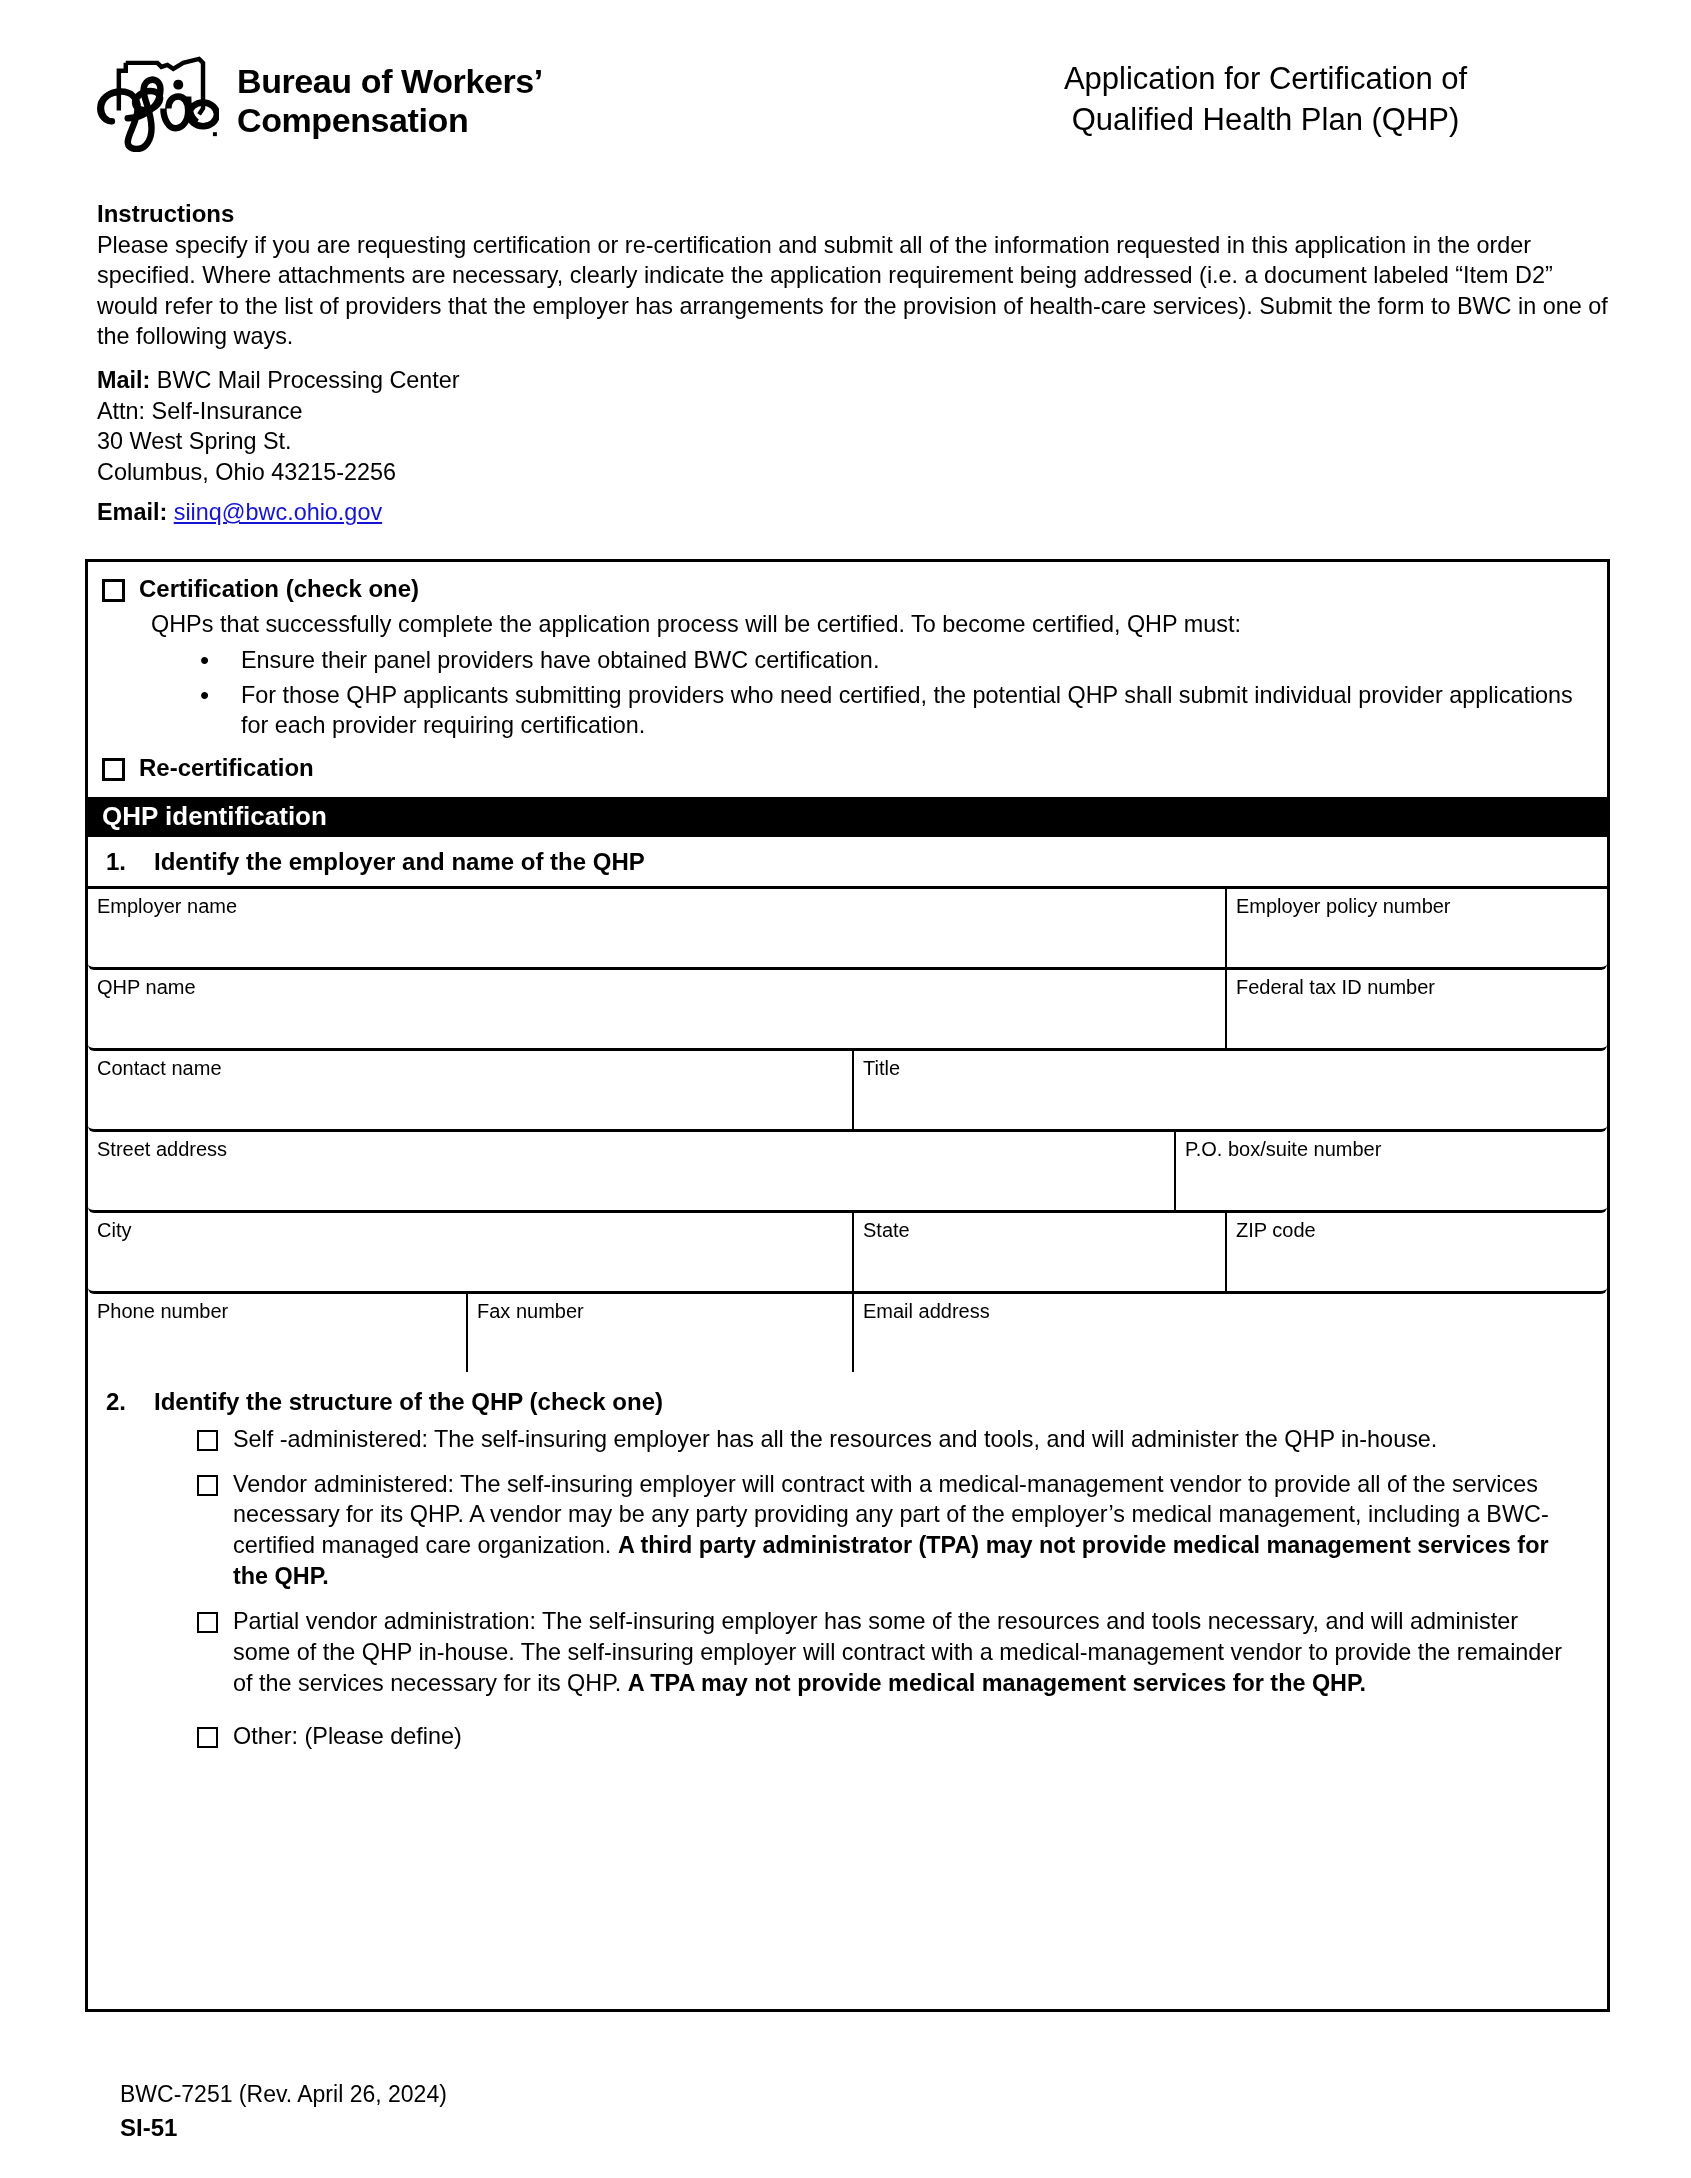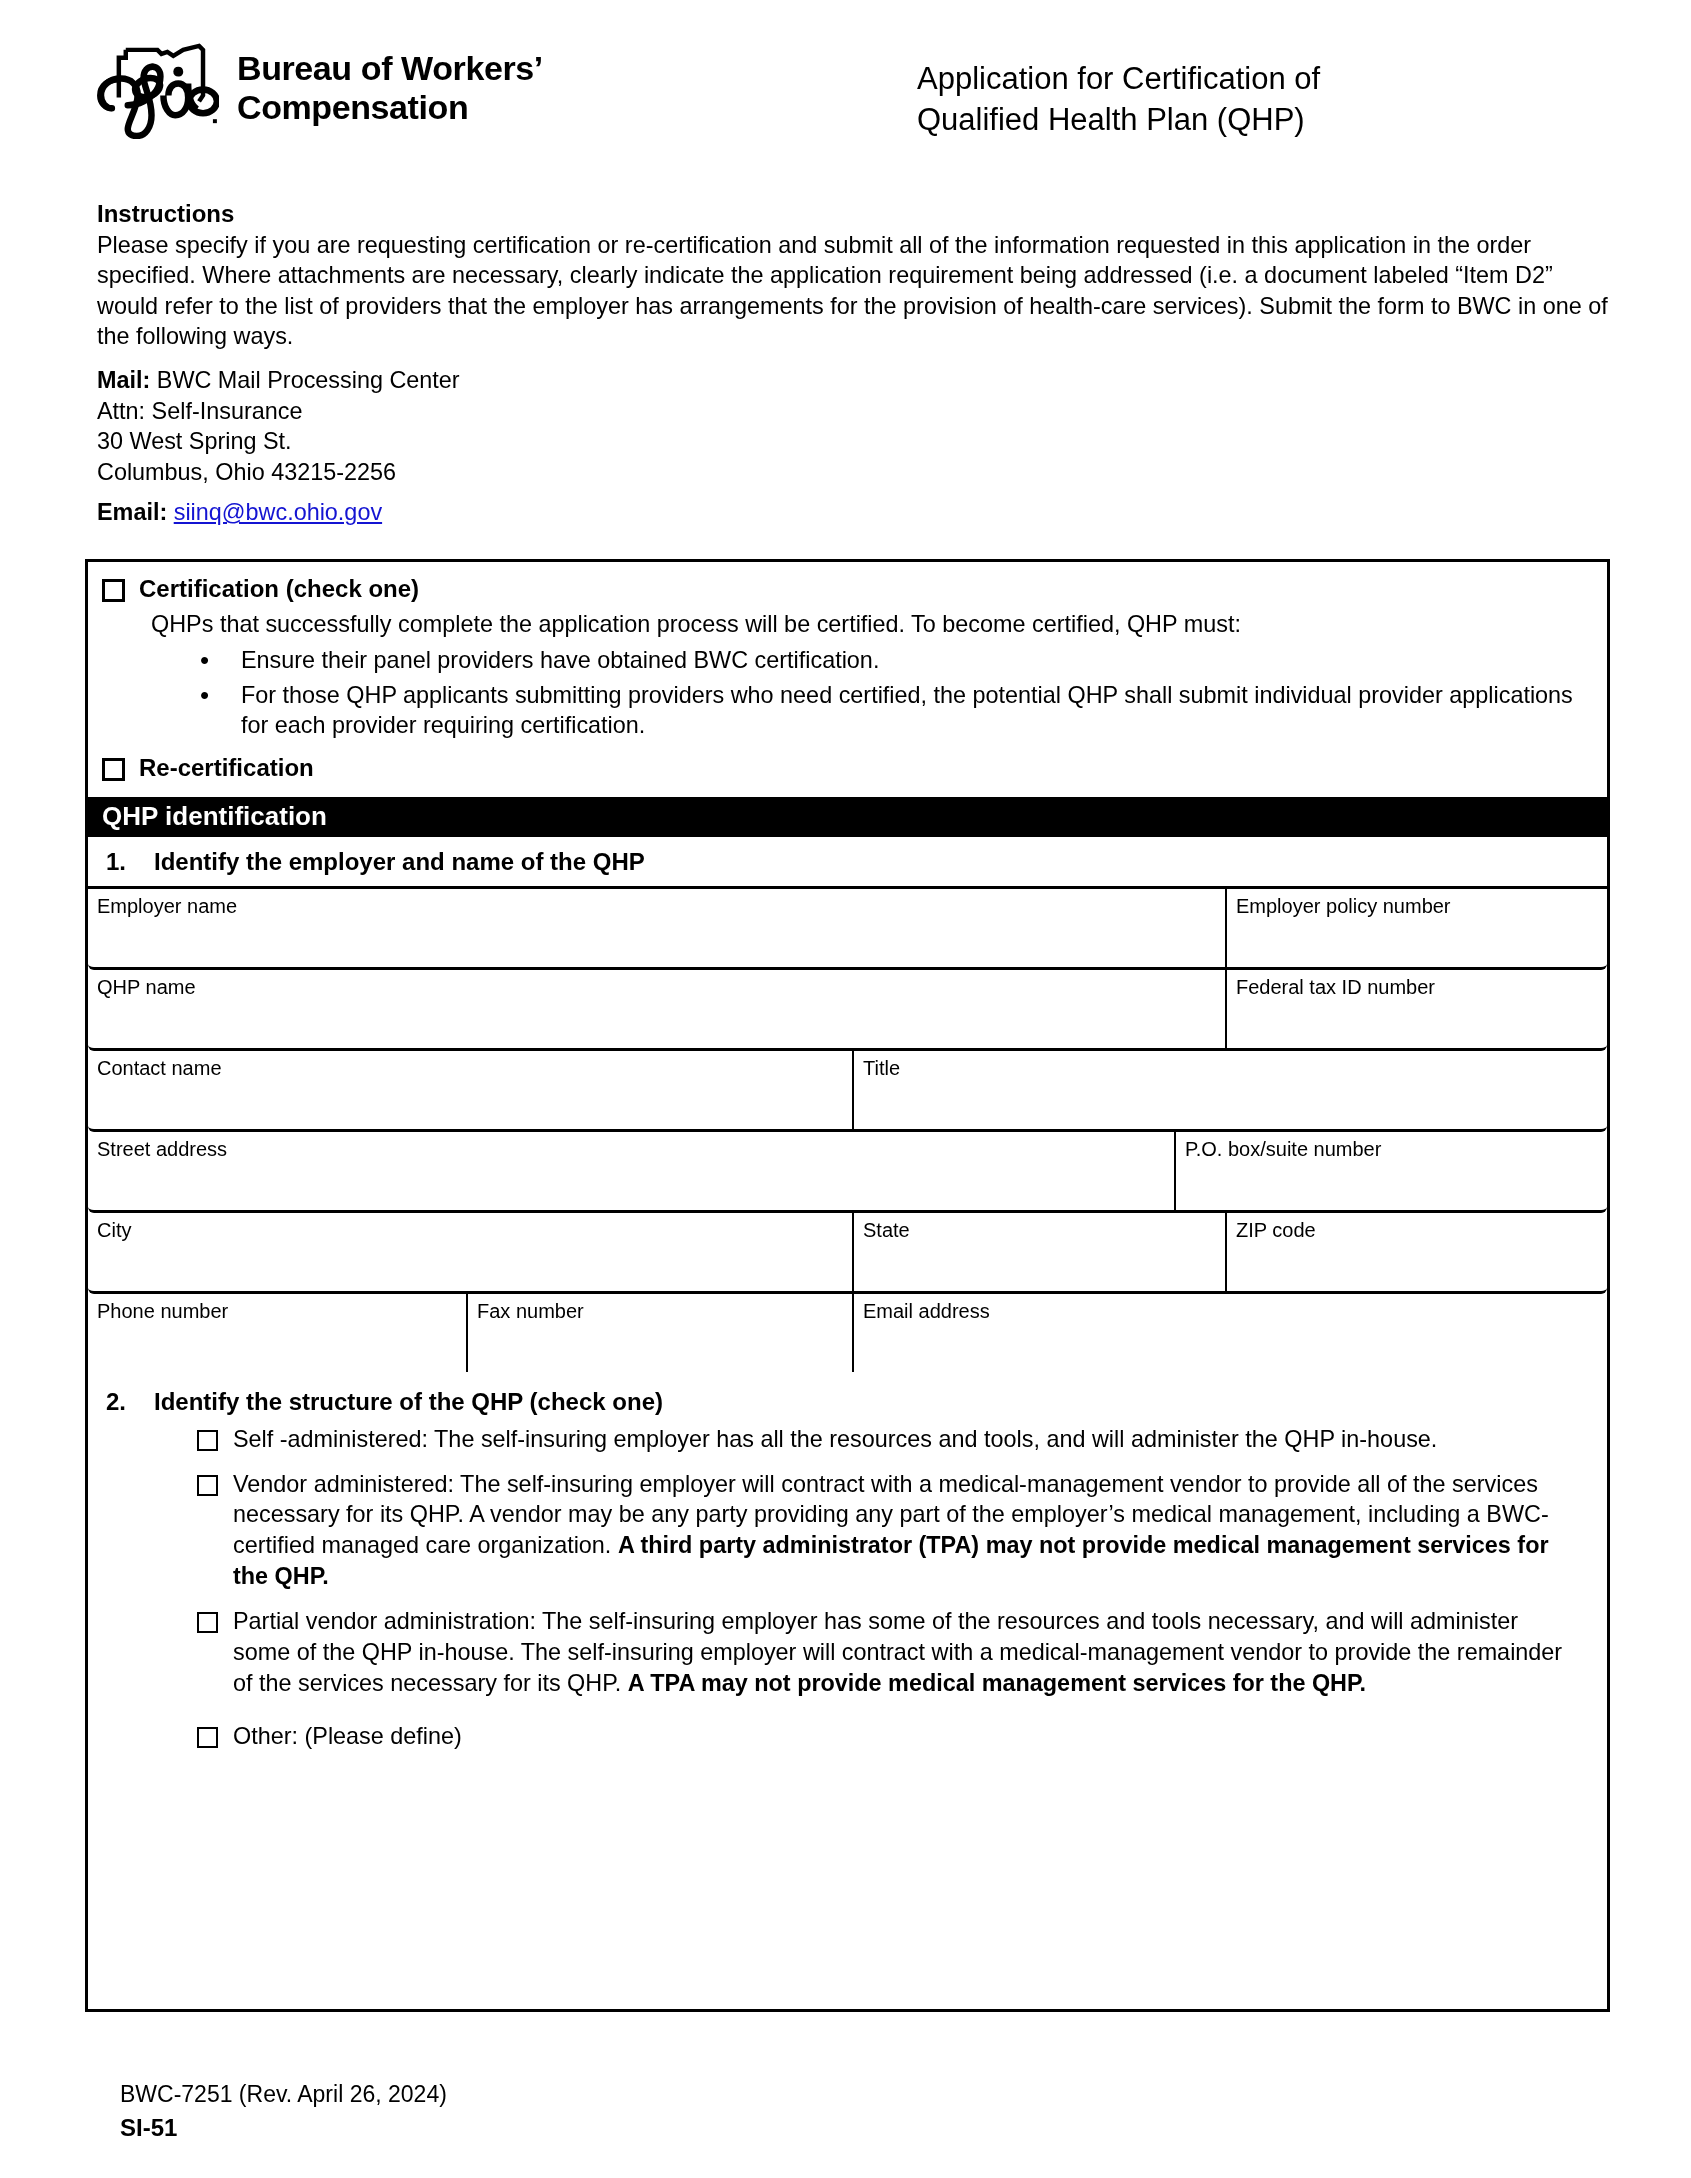--- a/index.html
+++ b/index.html
@@ -22,21 +22,21 @@
   
   .header {
     position: absolute;
     left: 0; top: 0;
     width: 1692px;
     height: 179px;
   }
   .logo-block {
     position: absolute;
     left: 88px;
-    top: 36px;
+    top: 49px;
     display: flex;
     align-items: center;
   }
   .ohio-mark {
     width: 131px;
     height: 103px;
     flex: 0 0 auto;
   }
   .agency-name {
     margin-left: 18px;
@@ -44,21 +44,21 @@
     font-weight: bold;
     line-height: 1.12;
     letter-spacing: -0.4px;
     white-space: pre-line;
   }
   .doc-title {
     position: absolute;
     right: 78px;
     top: 58px;
     width: 697px;
-    text-align: left;
+    text-align: center;
     font-size: 31px;
     line-height: 1.33;
     font-weight: 300;
     white-space: pre-line;
   }
 
   
   .instructions {
     position: absolute;
     left: 97px;

